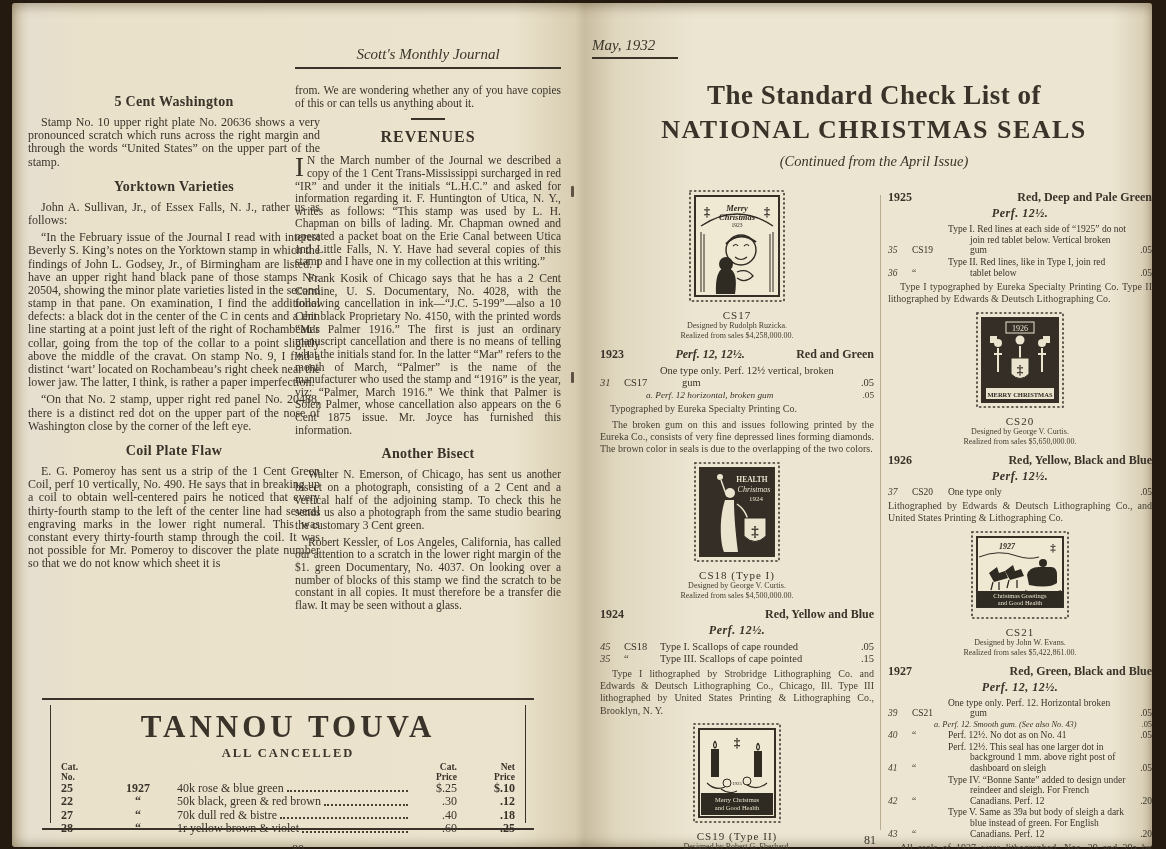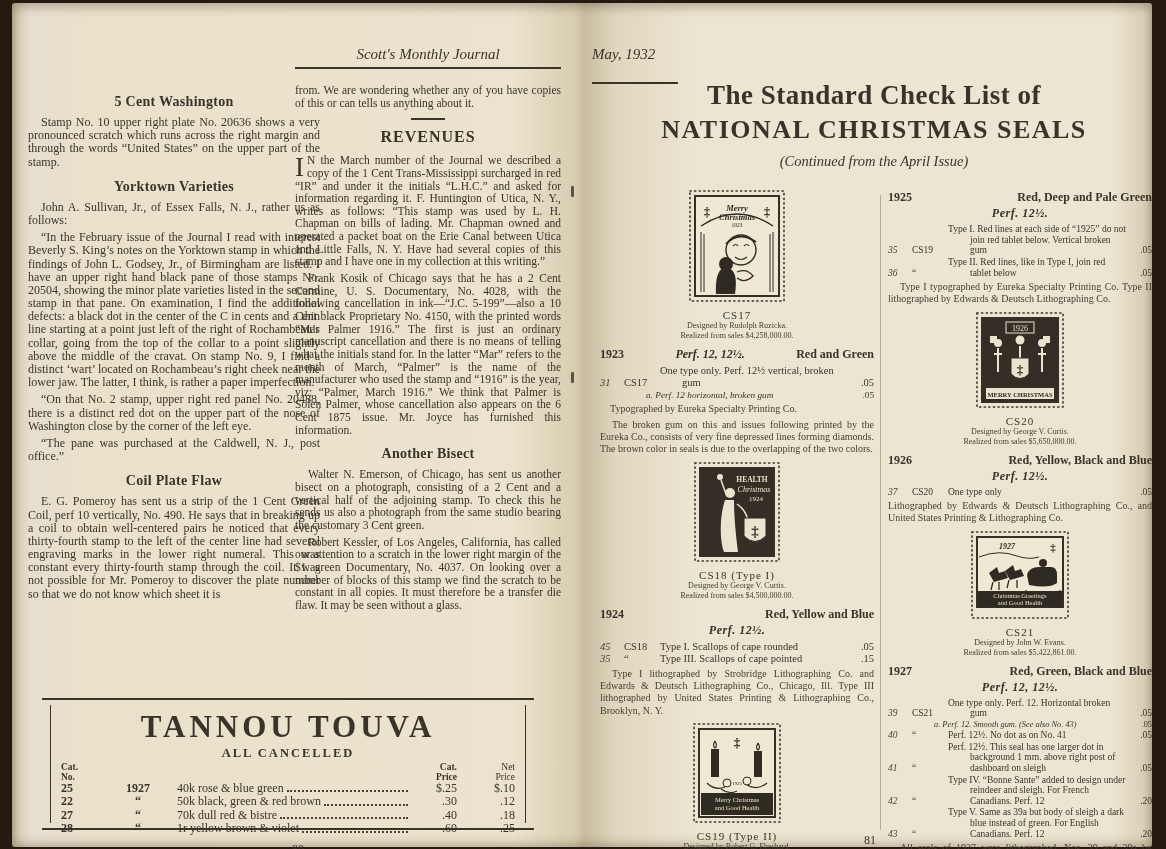--- a/index.html
+++ b/index.html
@@ -42,26 +42,26 @@
       border-left:1.5px solid #3a332a;border-right:1.5px solid #3a332a;padding:2px 10px;}
   .ad-title{text-align:center;font-size:31px;font-weight:bold;letter-spacing:4px;margin-top:2px;}
   .ad-sub{text-align:center;font-size:12.5px;font-weight:bold;letter-spacing:2px;margin:1px 0 2px;}
   .ad-head{display:flex;font-size:9.5px;font-weight:bold;line-height:1;white-space:pre-line;}
   .ad-row{display:flex;font-size:12px;line-height:1.12;}
   .ad-no{width:38px;font-weight:bold;}
   .ad-yr{width:78px;text-align:center;font-weight:bold;}
   .ad-desc{white-space:nowrap;}
   .ad-leader{flex:1;border-bottom:2px dotted #4a4134;margin:0 3px 3px 3px;}
   .ad-cat{width:46px;text-align:right;}
-  .ad-net{width:58px;text-align:right;font-weight:normal;}
+  .ad-net{width:58px;text-align:right;font-weight:bold;}
   .pgnum{position:absolute;font-size:12px;}
 
   
-  .dheader{position:absolute;left:592px;top:46px;width:86px;font-style:italic;font-size:15px;
-    border-bottom:2px solid #3a332a;padding-bottom:19px;}
+  .dheader{position:absolute;left:592px;top:37px;width:86px;font-style:italic;font-size:15px;
+    border-bottom:2px solid #3a332a;padding-bottom:3px;}
   .rtitle{position:absolute;left:596px;top:80px;width:556px;text-align:center;}
   .rtitle .t1{font-size:27px;font-weight:bold;letter-spacing:.5px;}
   .rtitle .t2{font-size:26px;font-weight:bold;letter-spacing:1.5px;margin-top:4px;}
   .rtitle .t3{font-size:14.5px;font-style:italic;margin-top:8px;}
   .colrule{position:absolute;left:880px;top:195px;width:1px;height:635px;background:#b9ac90;}
 
   #rcol1{left:600px;top:184px;width:274px;font-size:10.5px;}
   #rcol2{left:888px;top:186px;width:264px;font-size:9.5px;}
 
   .stampblock{text-align:center;margin:4px auto 6px;}
@@ -100,21 +100,20 @@
 
 <div class="jheader">Scott's Monthly Journal</div>
 
 <div class="col" id="lcol1">
   <div class="colhead">5 Cent Washington</div>
   <p>Stamp No. 10 upper right plate No. 20636 shows a very pronounced scratch which runs across the right margin and through the words “United States” on the upper part of the stamp.</p>
   <div class="colhead">Yorktown Varieties</div>
   <p>John A. Sullivan, Jr., of Essex Falls, N. J., rather us as follows:</p>
   <p>“In the February issue of the Journal I read with interest Beverly S. King’s notes on the Yorktown stamp in which the findings of John L. Godsey, Jr., of Birmingham are listed. I have an upper right hand black pane of those stamps No. 20504, showing the minor plate varieties listed in the second stamp in that pane. On examination, I find the additional defects: a black dot in the center of the C in cents and a thin line starting at a point just left of the right of Rochambeau’s collar, going from the top of the collar to a point slightly above the middle of the cravat. On stamp No. 9, I find a distinct ‘wart’ located on Rochambeau’s right cheek near the lower jaw. The latter, I think, is rather a paper imperfection.</p>
   <p>“On that No. 2 stamp, upper right red panel No. 20488, there is a distinct red dot on the upper part of the nose of Washington close by the corner of the left eye.</p>
-  <p>“The pane was purchased at the Caldwell, N. J., post office.”</p>
   <div class="colhead">Coil Plate Flaw</div>
   <p>E. G. Pomeroy has sent us a strip of the 1 Cent Green Coil, perf 10 vertically, No. 490. He says that in breaking up a coil to obtain well-centered pairs he noticed that every thirty-fourth stamp to the left of the center line had several engraving marks in the lower right numeral. This was constant every thirty-fourth stamp through the coil. It was not possible for Mr. Pomeroy to discover the plate number so that we do not know which sheet it is</p>
 </div>
 
 <div class="col" id="lcol2">
   <p class="noindent">from. We are wondering whether any of you have copies of this or can tells us anything about it.</p>
   <hr class="smallrule">
   <div class="bighead">REVENUES</div>
   <p class="noindent"><span class="dropcap">I</span><span>N the March number of the Journal we described a copy of the 1 Cent Trans-Mississippi surcharged in red “IR” and under it the initials “L.H.C.” and asked for information regarding it. F. Huntington of Utica, N. Y., writes as follows: “This stamp was used by L. H. Chapman on bills of lading. Mr. Chapman owned and operated a packet boat on the Erie Canal between Utica and Little Falls, N. Y. Have had several copies of this stamp and I have one in my collection at this writing.”</span></p>
   <p>Frank Kosik of Chicago says that he has a 2 Cent Carmine, U. S. Documentary, No. 4028, with the following cancellation in ink—“J.C. 5-199”—also a 10 Cent black Proprietary No. 4150, with the printed words “Mar Palmer 1916.” The first is just an ordinary manuscript cancellation and there is no means of telling what the initials stand for. In the latter “Mar” refers to the month of March, “Palmer” is the name of the manufacturer who used the stamp and “1916” is the year, viz: “Palmer, March 1916.” We think that Palmer is Solen Palmer, whose cancellation also appears on the 6 Cent 1875 issue. Mr. Joyce has furnished this information.</p>

